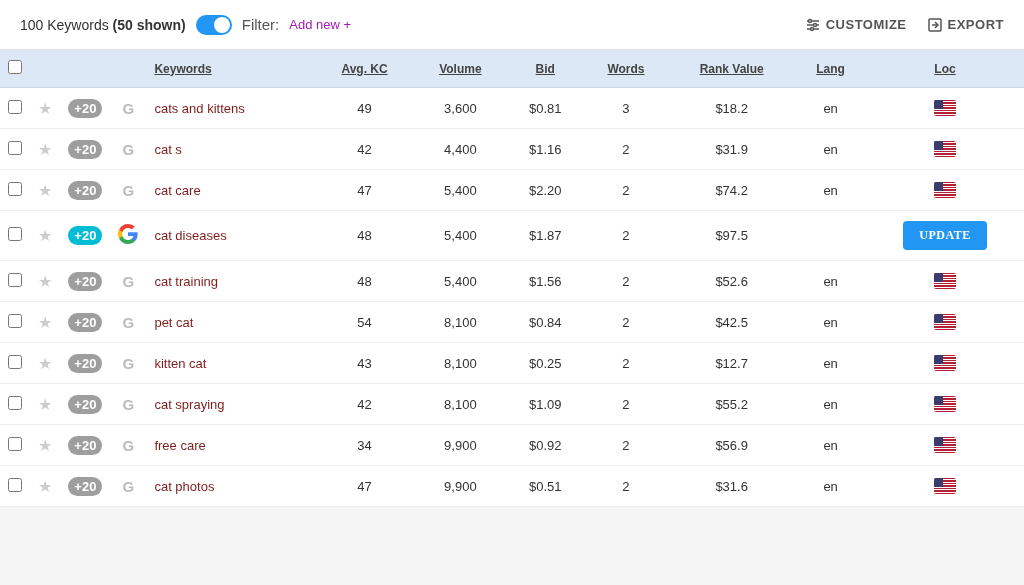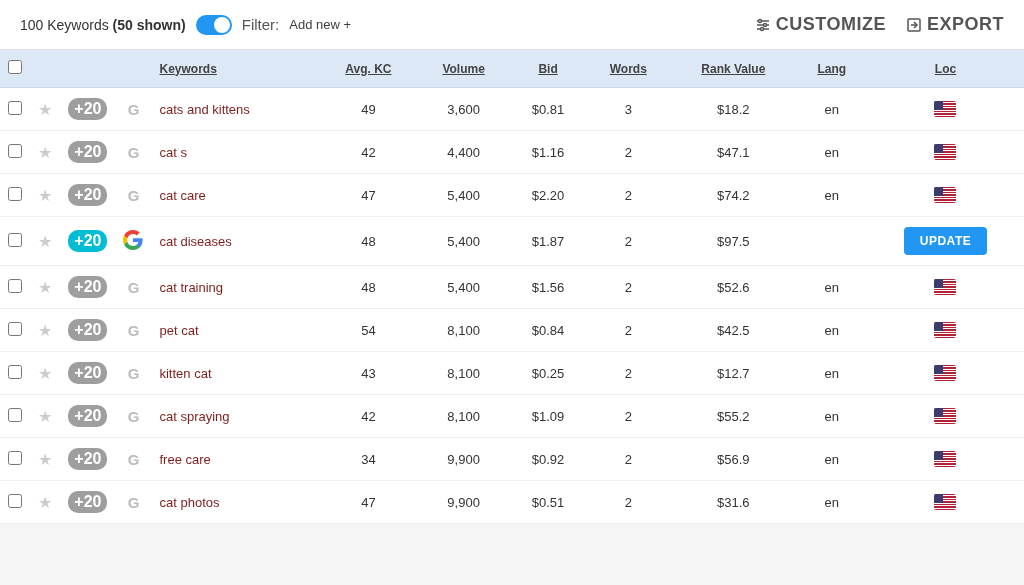--- a/index.html
+++ b/index.html
@@ -43,34 +43,34 @@
       background: #fff;
       border-radius: 50%;
       top: 2px;
       right: 2px;
     }
     .filter-text {
       font-size: 15px;
       color: #555;
     }
     .add-new {
-      color: #404040;
+      color: #a21caf;
       font-size: 13px;
       cursor: pointer;
     }
     .top-bar-right {
       display: flex;
       align-items: center;
       gap: 20px;
     }
     .top-bar-btn {
       display: flex;
       align-items: center;
       gap: 5px;
-      font-size: 18px;
+      font-size: 13px;
       color: #555;
       cursor: pointer;
       text-transform: uppercase;
       font-weight: 600;
       letter-spacing: 0.5px;
     }
     .top-bar-btn svg {
       width: 16px;
       height: 16px;
     }
@@ -129,21 +129,21 @@
       font-size: 16px;
       cursor: pointer;
     }
 
     .plus-badge {
       display: inline-flex;
       align-items: center;
       justify-content: center;
       background: #9e9e9e;
       color: #fff;
-      font-size: 16px;
+      font-size: 13px;
       font-weight: 700;
       border-radius: 10px;
       padding: 2px 6px;
       min-width: 34px;
     }
     .plus-badge.blue {
       background: #00bcd4;
     }
 
     .google-icon {
@@ -166,20 +166,21 @@
       background: #2196f3;
       color: #fff;
       border: none;
       border-radius: 4px;
       padding: 7px 16px;
       font-size: 12px;
       font-weight: 700;
       cursor: pointer;
       text-transform: uppercase;
       letter-spacing: 0.5px;
+      font-family: Liberation Serif, serif;
     }
 
     .flag {
       width: 22px;
       height: 16px;
       display: inline-block;
       border-radius: 2px;
       overflow: hidden;
       vertical-align: middle;
     }
@@ -301,21 +302,21 @@
     <td class="google-cell center">
       <span class="google-icon" style="color:#bbb;font-weight:700;font-size:15px;font-family:Arial,sans-serif;">G</span>
     </td>
     <td>
       <a class="keyword-link">cat s</a>
     </td>
     <td class="center">42</td>
     <td class="center">4,400</td>
     <td class="center">$1.16</td>
     <td class="center">2</td>
-    <td class="center">$47.1</td>
+    <td class="center">$31.9</td>
     <td class="center">en</td>
     <td class="center">
       <span class="flag flag-us"></span>
     </td>
   </tr>
         <tr>
     <td class="checkbox-cell center">
       <input type="checkbox" style="">
     </td>
     <td class="star-cell center">

